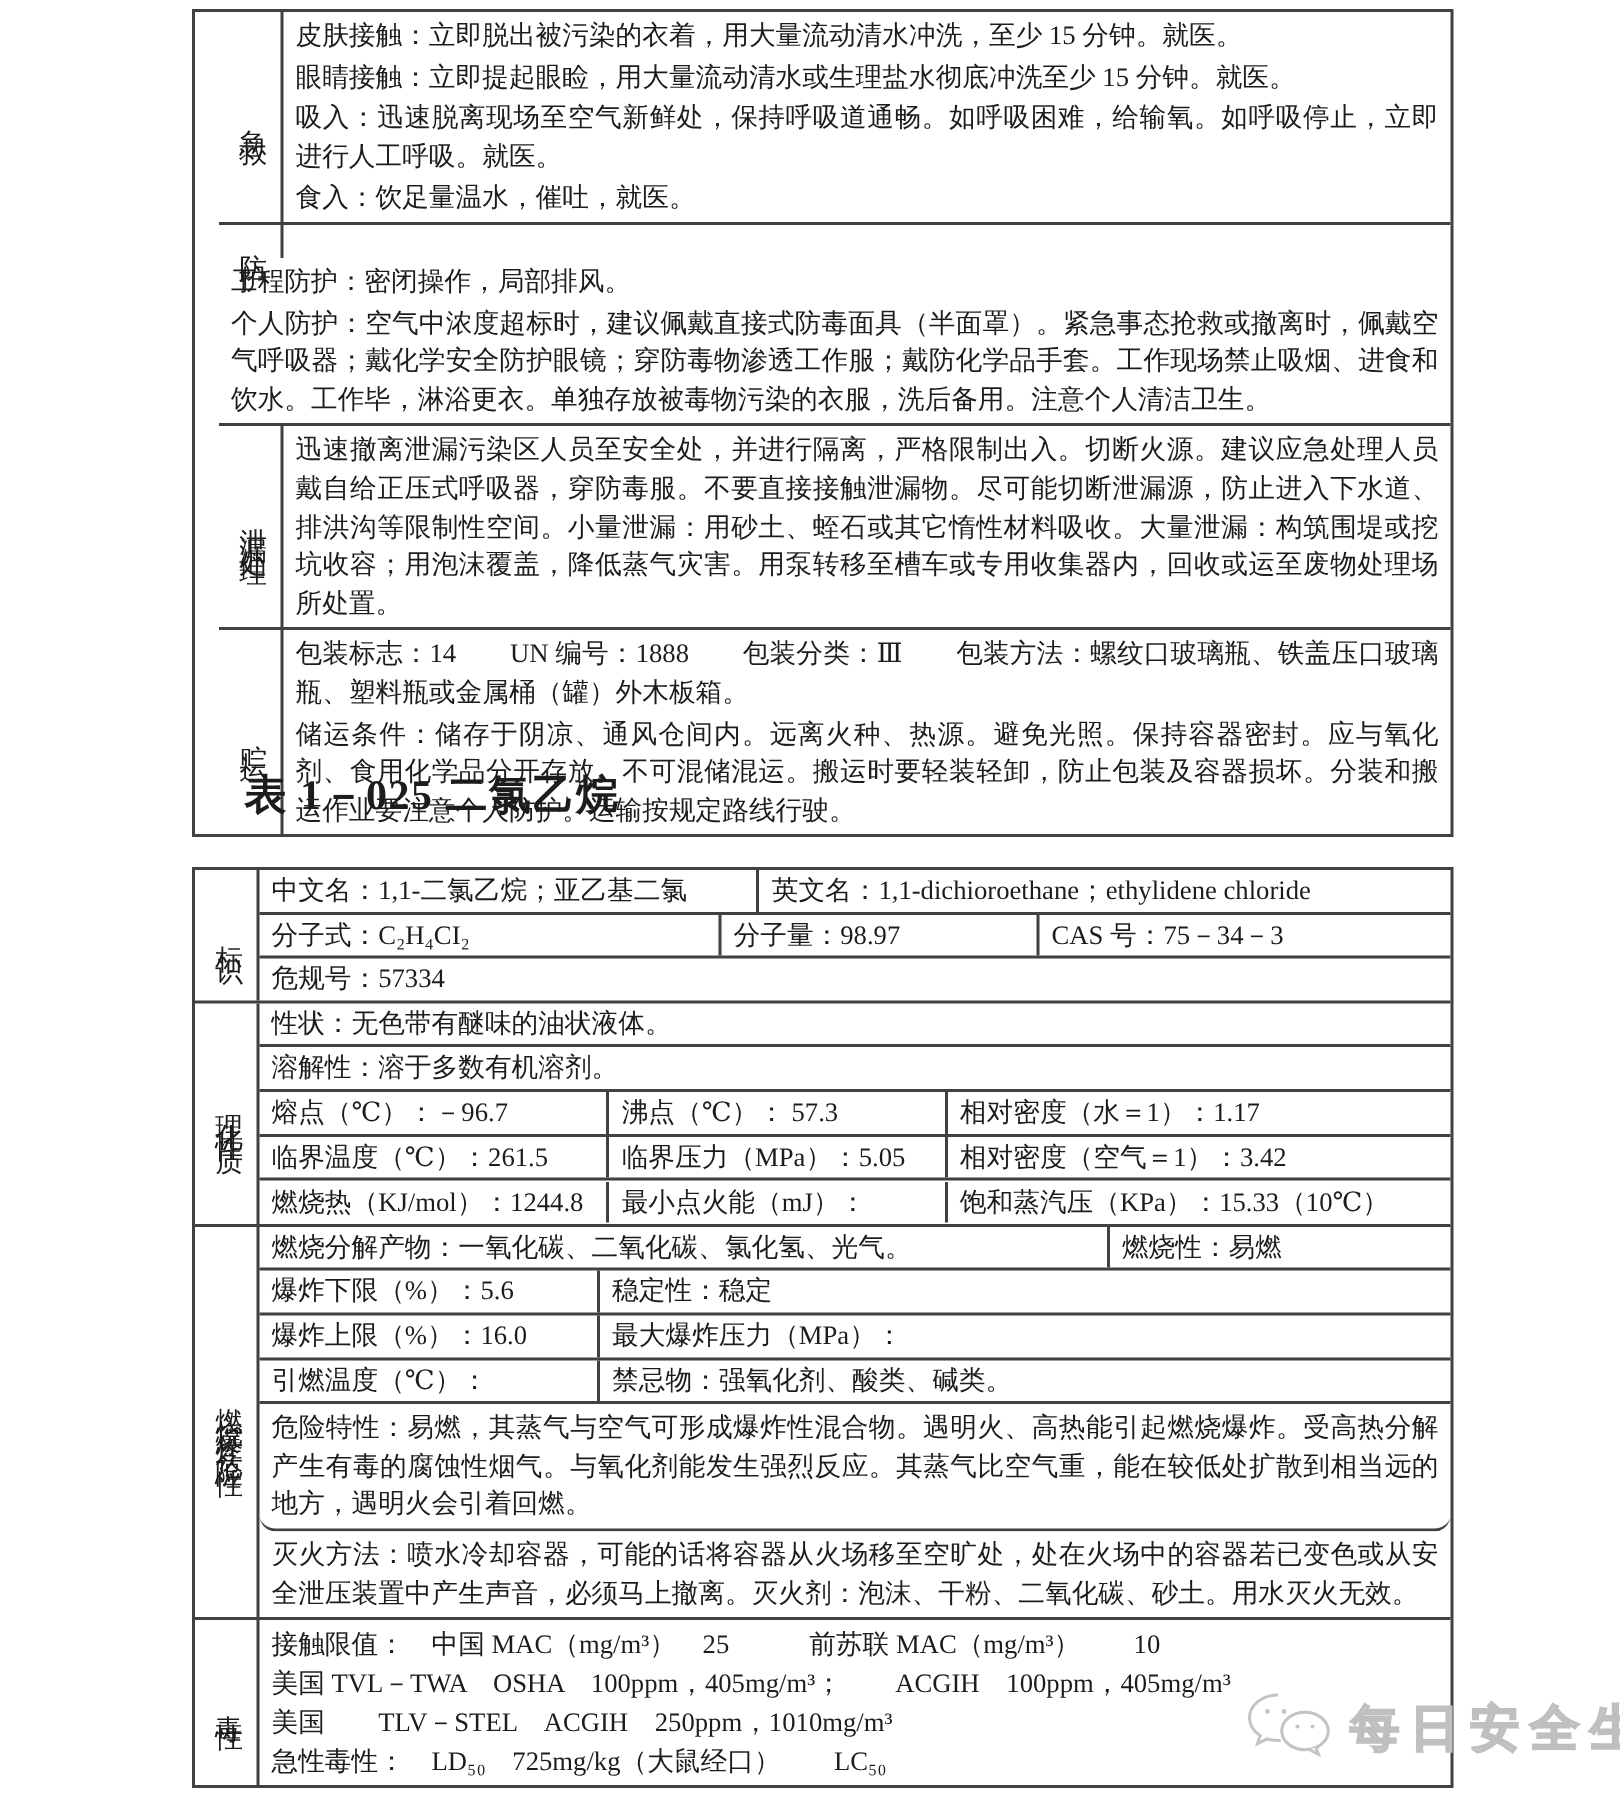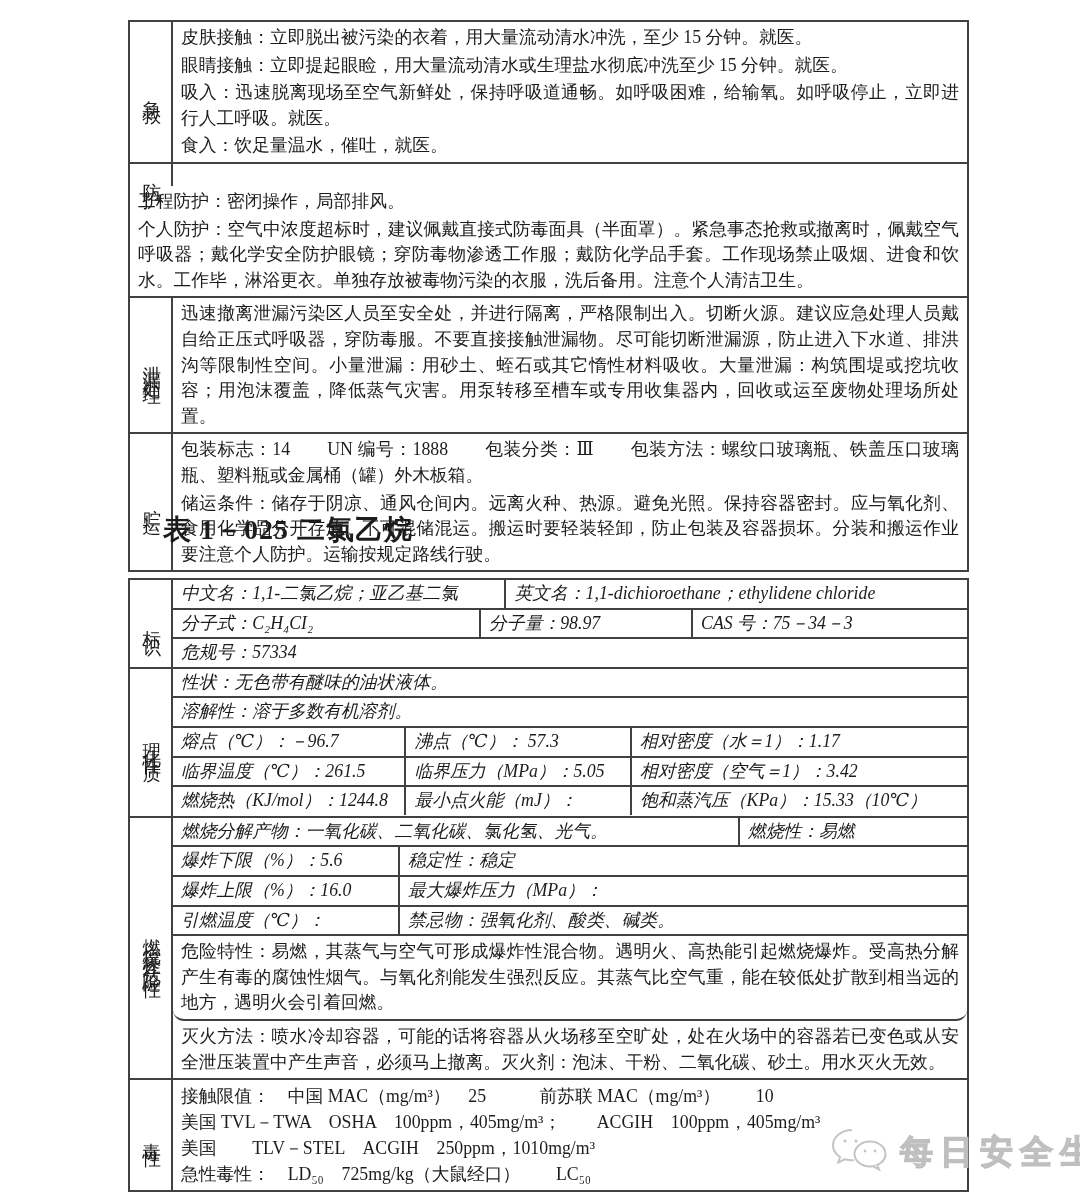--- a/index.html
+++ b/index.html
@@ -9,34 +9,34 @@
   *{box-sizing:border-box;margin:0;padding:0;}
   html,body{background:#fff;}
   .page{
     position:relative;width:1080px;height:1201px;background:#ffffff;overflow:hidden;
     font-family:"Liberation Serif","DejaVu Serif",serif;color:var(--tc);
   }
   .msds-table{
     position:absolute;left:128px;width:841px;border:2px solid var(--bc);background:#fff;
     font-size:17.8px;line-height:25.6px;
   }
-  .t1{top:20px;}
+  .t1{top:6px;padding-left:16px;}
   .t2{top:578px;}
   .section{display:flex;border-bottom:2px solid var(--bc);}
   .section:last-child{border-bottom:none;}
   .label-cell{
     width:43px;min-width:43px;border-right:2px solid var(--bc);
     display:flex;align-items:center;justify-content:center;
     writing-mode:vertical-lr;text-orientation:upright;
     font-size:18.5px;letter-spacing:7px;padding:4px 0;text-align:center;
   }
   .content{flex:1;display:flex;flex-direction:column;min-width:0;}
   .para{padding:1px 8px;text-align:justify;}
   .para-block{padding:2px 0;}
-  .row{display:flex;border-bottom:2px solid var(--bc);min-height:27.5px;align-items:flex-start;font-style:italic;}
+  .row{display:flex;border-bottom:2px solid var(--bc);min-height:27.5px;align-items:center;}
   .row:last-child{border-bottom:none;}
   .cell{padding:1px 8px;border-right:2px solid var(--bc);display:flex;align-items:center;}
   .cell:last-child{border-right:none;}
   .grow{flex:1;}
   
   .w-name{width:42%;}
   .w-formula{width:38.8%;}
   .w-mw{width:26.7%;}
   .w-p1{width:29.4%;}
   .w-p2{width:28.4%;}

